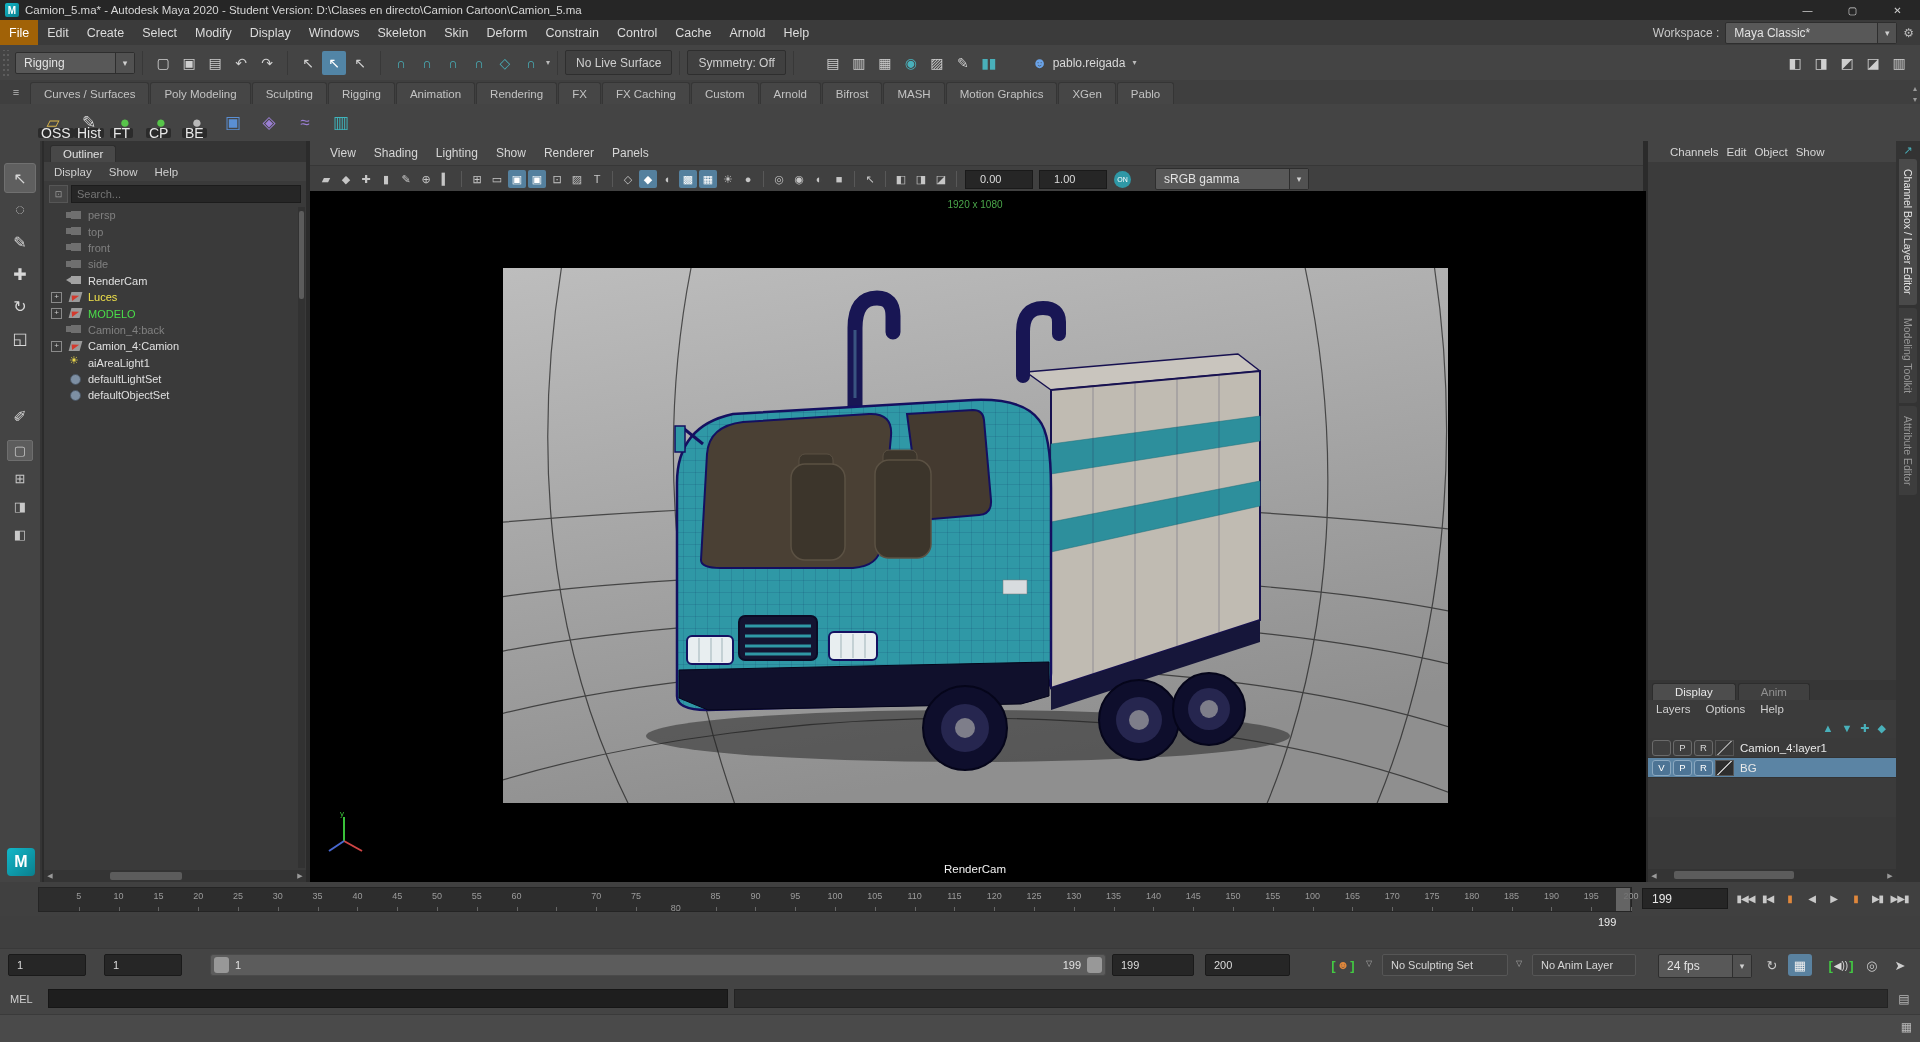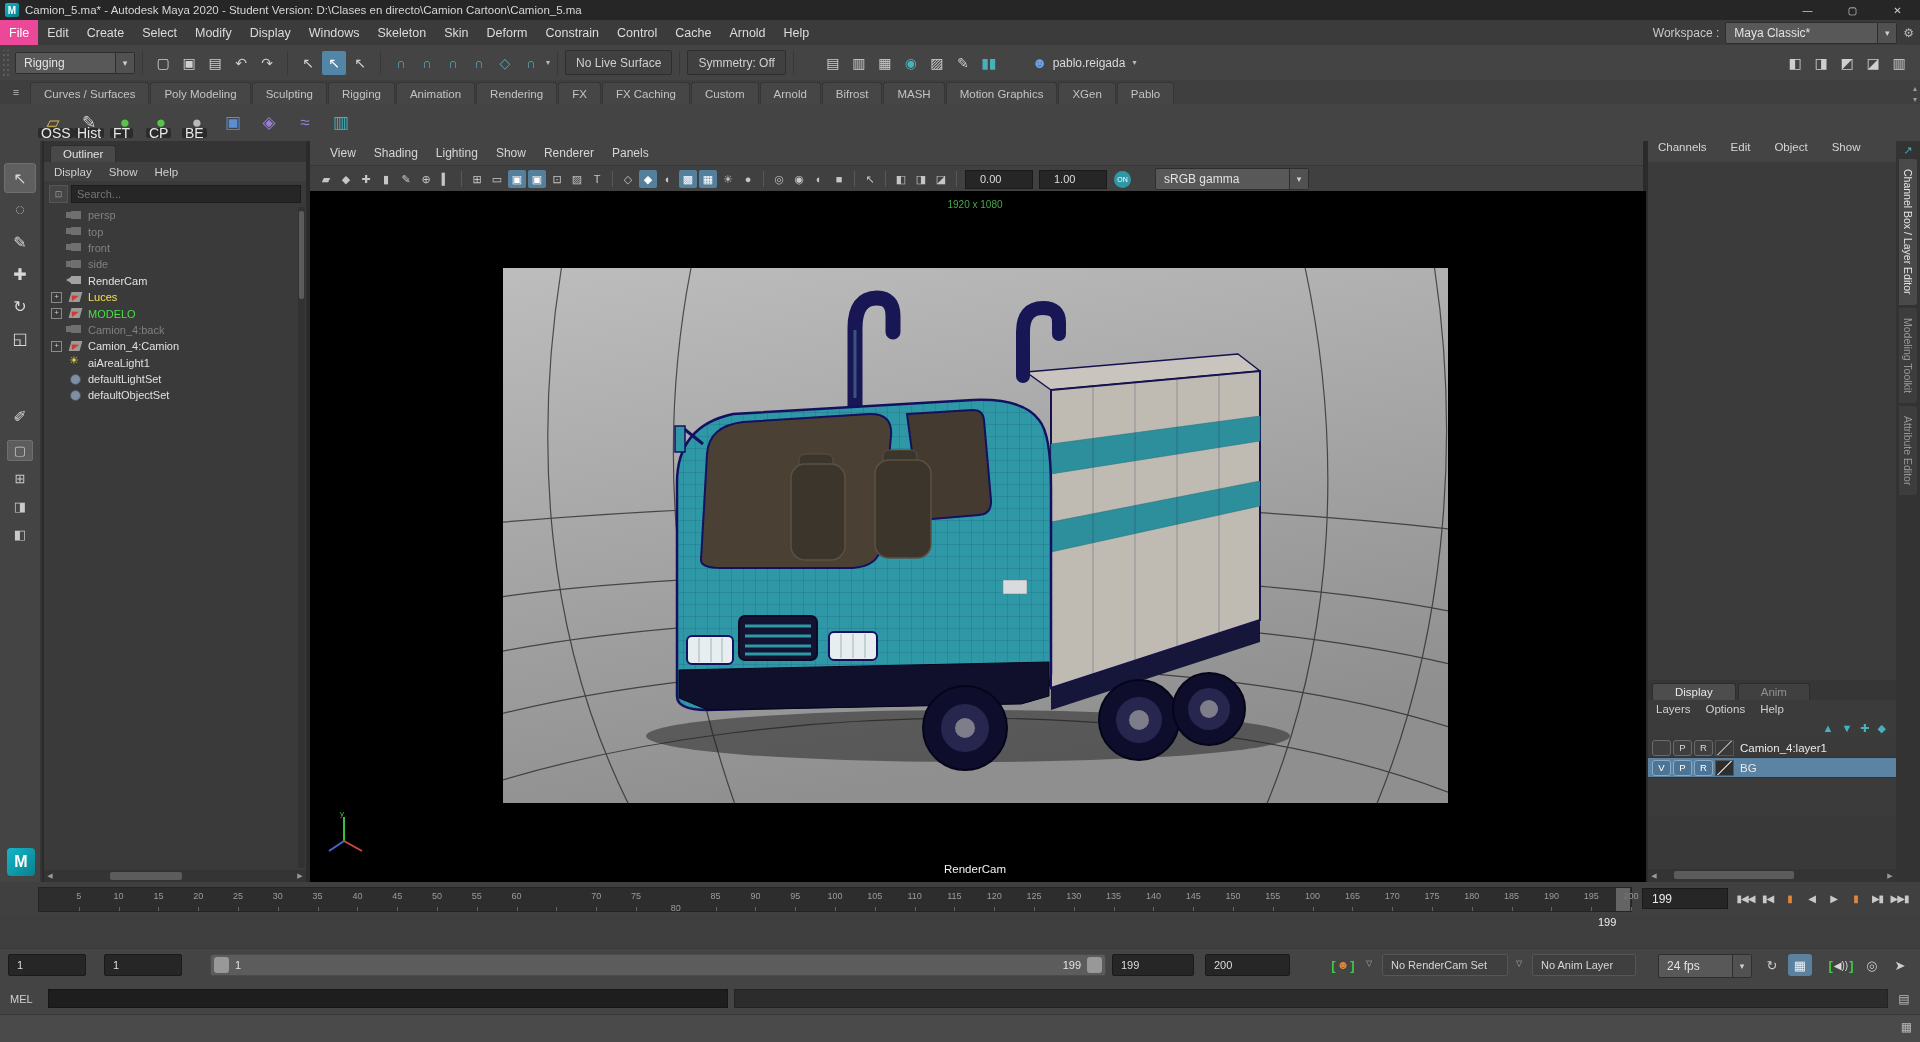--- a/index.html
+++ b/index.html
@@ -12,21 +12,21 @@
   #titlebar{left:0;top:0;width:1920px;height:20px;background:#262626;display:flex;align-items:center;}
   #maya-logo{width:14px;height:14px;margin:0 6px 0 5px;border-radius:2px;background:linear-gradient(135deg,#12b7c8,#0a7f8e);
      color:#fff;font-size:10px;font-weight:bold;display:flex;align-items:center;justify-content:center;}
   #win-title{font-size:11.5px;color:#d6d6d6;white-space:nowrap;}
   #win-controls{margin-left:auto;display:flex;height:100%;}
   .winbtn{width:45px;height:100%;display:flex;align-items:center;justify-content:center;font-size:10px;color:#cfcfcf;}
 
   
   #menubar{left:0;top:20px;width:1920px;height:25px;background:#3b3b3b;display:flex;align-items:center;border-bottom:1px solid #333;}
   .mitem{height:25px;padding:0 9px;display:flex;align-items:center;font-size:12.5px;color:#dcdcdc;cursor:default;}
-  .mitem.active{background:#ec4899;color:#fff;}
+  .mitem.active{background:#a16207;color:#fff;}
   #workspace{margin-left:auto;display:flex;align-items:center;margin-right:6px;gap:6px;}
   #workspace-label{font-size:12px;color:#c9c9c9;}
   .msel{background:#585858;border:1px solid #2e2e2e;border-radius:2px;height:20px;display:flex;align-items:center;font-size:12px;color:#e2e2e2;}
   .msel .txt{padding:0 8px;flex:1;white-space:nowrap;}
   .msel .arr{width:18px;height:100%;border-left:1px solid #2e2e2e;display:flex;align-items:center;justify-content:center;font-size:9px;color:#cfcfcf;background:#515151;}
 
   
   #statusline{left:0;top:45px;width:1920px;height:35px;background:#444;display:flex;align-items:center;border-bottom:1px solid #383838;}
   .grip{width:7px;height:26px;margin:0 3px;background:repeating-linear-gradient(0deg,#5c5c5c 0 2px,transparent 2px 5px),repeating-linear-gradient(0deg,#5c5c5c 0 2px,transparent 2px 5px);background-size:2px 100%,2px 100%;background-position:0 0,4px 0;background-repeat:repeat-y;}
   .sep{width:1px;height:24px;background:#383838;margin:0 7px;}
@@ -98,21 +98,21 @@
   #vp-on{width:17px;height:17px;border-radius:50%;background:#2f98a6;color:#fff;font-size:7px;display:flex;align-items:center;justify-content:center;margin:0 4px;flex:none;}
   #vp-colorspace{width:152px;margin-left:20px;flex:none;}
   #vp-canvas{position:absolute;left:0;top:50px;width:1550px;height:691px;background:#000;overflow:hidden;}
   #gate{position:absolute;left:193px;top:77px;width:945px;height:535px;}
   #res-label{position:absolute;left:585px;top:8px;width:160px;text-align:center;color:#4aa64a;font-size:10px;}
   #cam-label{position:absolute;left:585px;top:672px;width:160px;text-align:center;color:#f2f2f2;font-size:11.5px;}
   #axis-gizmo{position:absolute;left:14px;top:618px;}
 
   
   #rightpanel{left:1646px;top:0;width:250px;height:741px;background:#3b3b3b;border-left:2px solid #2b2b2b;box-sizing:border-box;}
-  #rp-menus{height:21px;display:flex;gap:24px;padding-left:10px;font-size:11.5px;color:#d6d6d6;background:#444;border-bottom:1px solid #333;}
+  #rp-menus{height:21px;display:flex;gap:8px;align-items:center;padding-left:22px;font-size:11.5px;color:#d6d6d6;background:#444;border-bottom:1px solid #333;}
   #channelbox-empty{position:absolute;left:0;top:21px;right:0;height:518px;background:#3b3b3b;}
   #layer-editor{position:absolute;left:0;top:539px;right:0;bottom:0;background:#3b3b3b;}
   #le-tabs{height:20px;display:flex;align-items:flex-end;padding-left:4px;gap:2px;background:#363636;}
   .letab{padding:2px 22px;font-size:11.5px;border-radius:3px 3px 0 0;border:1px solid #2d2d2d;border-bottom:none;}
   .letab.active{background:#4d4d4d;color:#e8e8e8;}
   .letab.inactive{background:#404040;color:#909090;}
   #le-menus{height:18px;display:flex;gap:15px;align-items:center;padding-left:8px;font-size:11.5px;color:#d0d0d0;}
   #le-icons{height:20px;display:flex;justify-content:flex-end;gap:8px;padding-right:10px;align-items:center;}
   .leic{font-size:11px;color:#49b0ba;}
   .lrow{height:19px;display:flex;align-items:center;gap:2px;padding-left:4px;background:#3a3a3a;border-bottom:1px solid #333;}
@@ -781,21 +781,21 @@
       <div class="rthumb" style="right:3px;"></div>
     </div>
     <div class="nfield" style="left:1112px;width:82px;">199</div>
     <div class="nfield" style="left:1205px;width:85px;">200</div>
     <div class="ricon" style="left:1331px;" id="key-char-icon">
       <span class="gbr">[</span>
         <span class="glyph">☻</span>
         <span class="gbr">]</span>
     </div>
     <span class="ddv" style="left:1366px;">▽</span>
-    <div class="optbox" style="left:1382px;width:126px;">No RenderCam Set</div>
+    <div class="optbox" style="left:1382px;width:126px;">No Sculpting Set</div>
     <span class="ddv" style="left:1516px;">▽</span>
     <div class="optbox" style="left:1532px;width:104px;">No Anim Layer</div>
     <div class="msel" id="fps-select">
       <span class="txt">24 fps</span>
         <span class="arr">▾</span>
     </div>
     <div class="ricon" style="left:1760px;">↻</div>
     <div class="ricon blue" style="left:1788px;">▦</div>
     <div class="ricon" style="left:1826px;width:30px;" id="speaker-icon">
       <span class="gbr">[</span>

